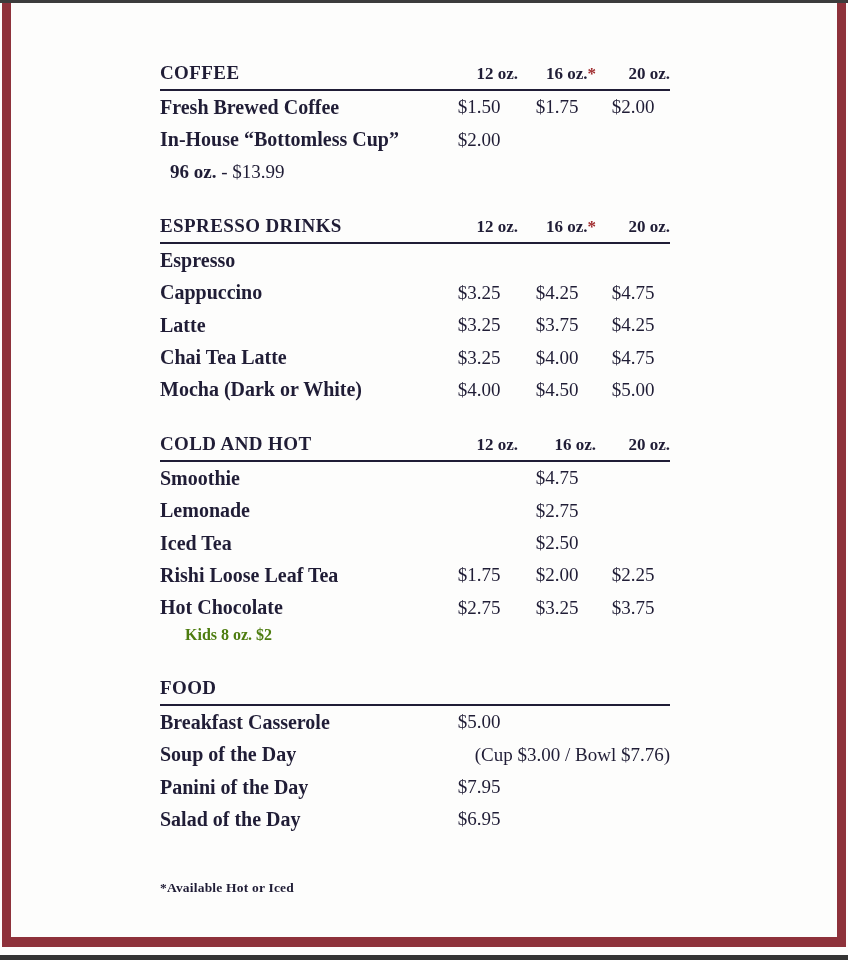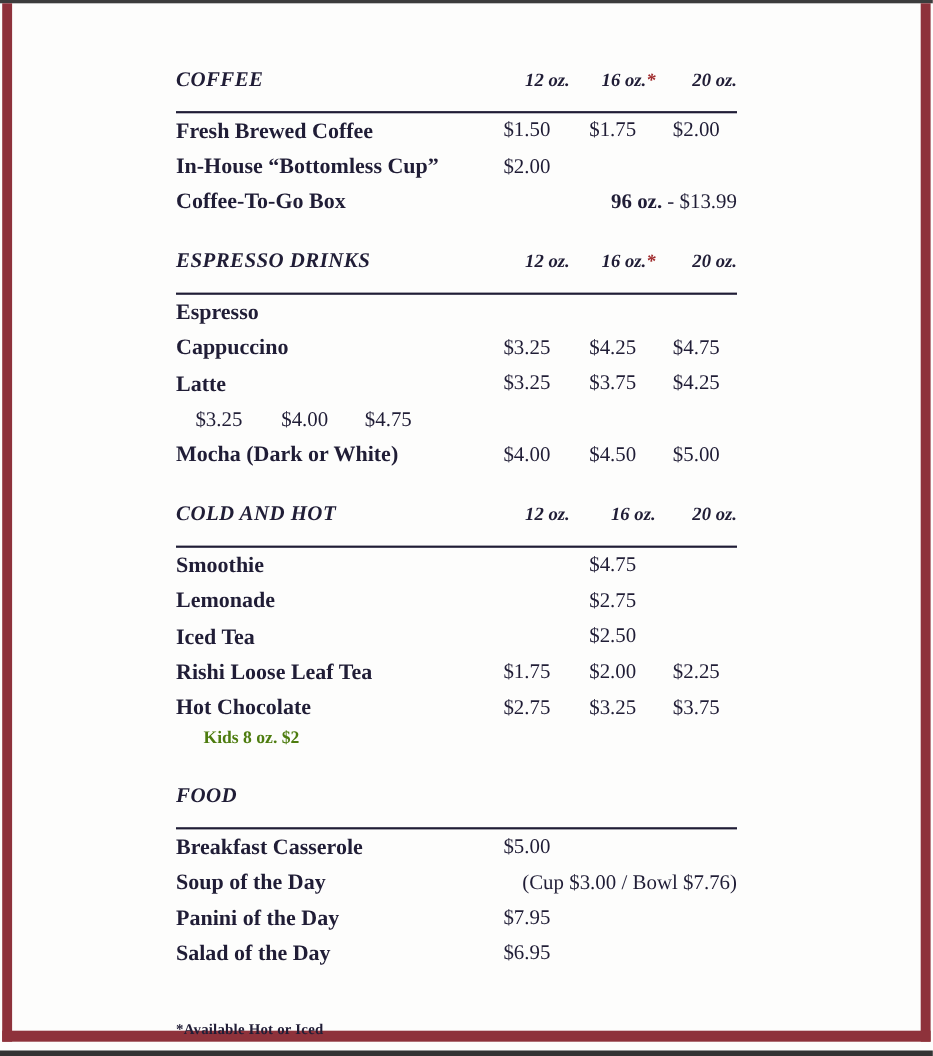--- a/index.html
+++ b/index.html
@@ -17,22 +17,21 @@
   .bottom-band{ position:absolute; left:2px; right:2px; bottom:13px; height:10px; background:#8e323b; }
   .bottom-line{ position:absolute; left:0; right:0; bottom:0; height:5px; background:#343434; }
 
   .content { position:absolute; left:160px; top:62px; width:510px; }
 
   .menu-section { margin-bottom:27px; }
 
   .sec-header {
     display:flex; align-items:baseline;
     border-bottom:2.5px solid #201d36;
-    padding-bottom:17px;
-    font-style:italic;
+    padding-bottom:5px;
   }
   .sec-title {
     flex:1; font-weight:bold; font-size:19px; letter-spacing:0.4px;
   }
   .col-head {
     width:78px; text-align:right; font-weight:bold; font-size:17px;
     white-space:nowrap;
   }
   .col-head.last { width:74px; }
   .col-mark { color:#a02c2e; font-weight:bold; }
@@ -78,21 +77,20 @@
       <span class="price">$1.75</span>
       <span class="price last">$2.00</span>
     </div>
     <div class="menu-row">
       <span class="item-name">In-House “Bottomless Cup”</span>
       <span class="price">$2.00</span>
       <span class="price"></span>
       <span class="price last"></span>
     </div>
     <div class="menu-row">
-      <span class="item-name">Coffee-To-Go Box</span>
       <span class="row-span"><span class="span-bold">96 oz.</span><span> - $13.99</span></span>
     </div>
   </section>
 
   <section class="menu-section">
     <div class="sec-header">
       <span class="sec-title">ESPRESSO DRINKS</span>
       <span class="col-head"><span>12 oz.</span><span class="col-mark"></span></span>
       <span class="col-head"><span>16 oz.</span><span class="col-mark">*</span></span>
       <span class="col-head last"><span>20 oz.</span><span class="col-mark"></span></span>
@@ -106,20 +104,21 @@
       <span class="price">$4.25</span>
       <span class="price last">$4.75</span>
     </div>
     <div class="menu-row">
       <span class="item-name">Latte</span>
       <span class="price">$3.25</span>
       <span class="price">$3.75</span>
       <span class="price last">$4.25</span>
     </div>
     <div class="menu-row">
+      <span class="item-name">Chai Tea Latte</span>
       <span class="price">$3.25</span>
       <span class="price">$4.00</span>
       <span class="price last">$4.75</span>
     </div>
     <div class="menu-row">
       <span class="item-name">Mocha (Dark or White)</span>
       <span class="price">$4.00</span>
       <span class="price">$4.50</span>
       <span class="price last">$5.00</span>
     </div>

